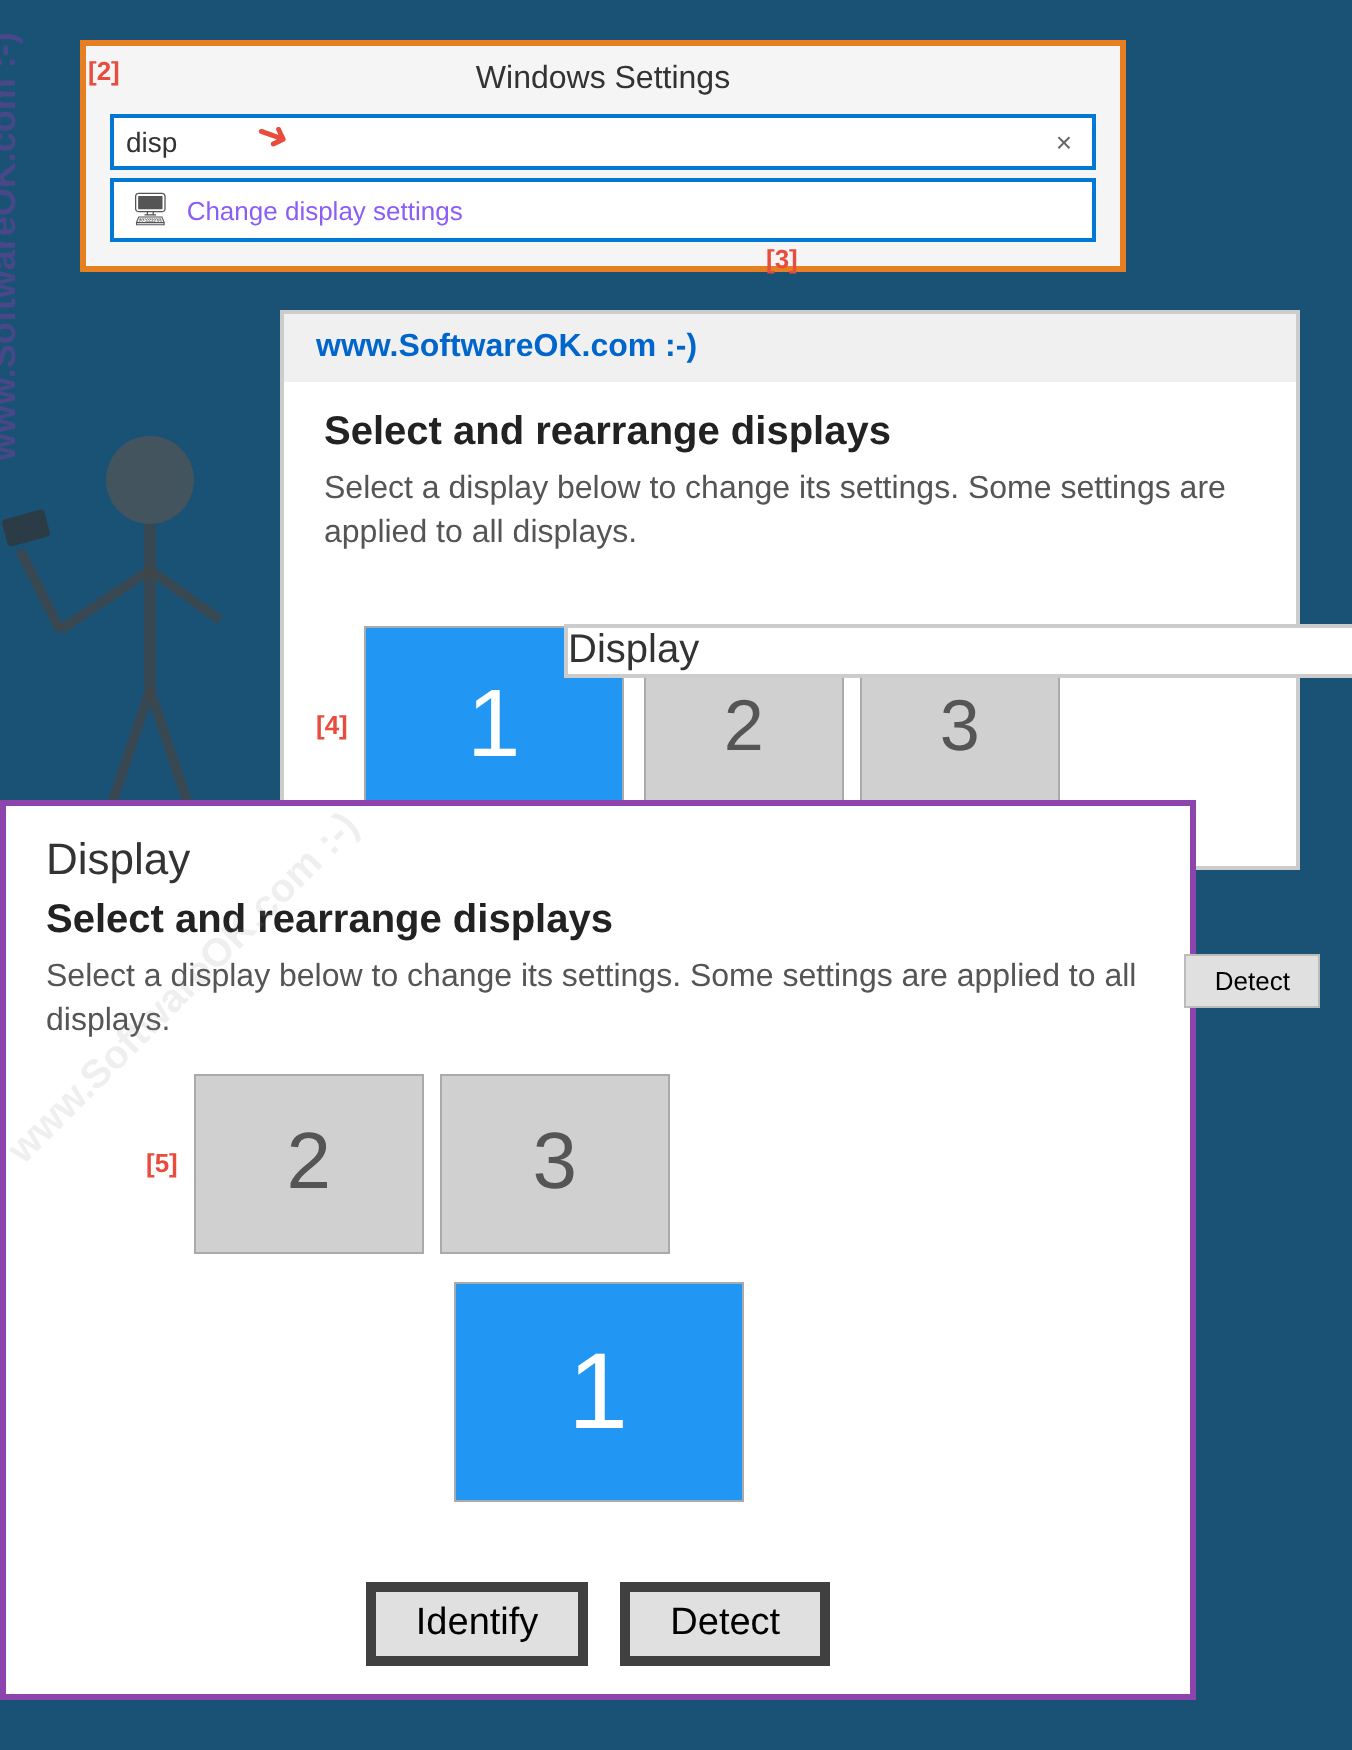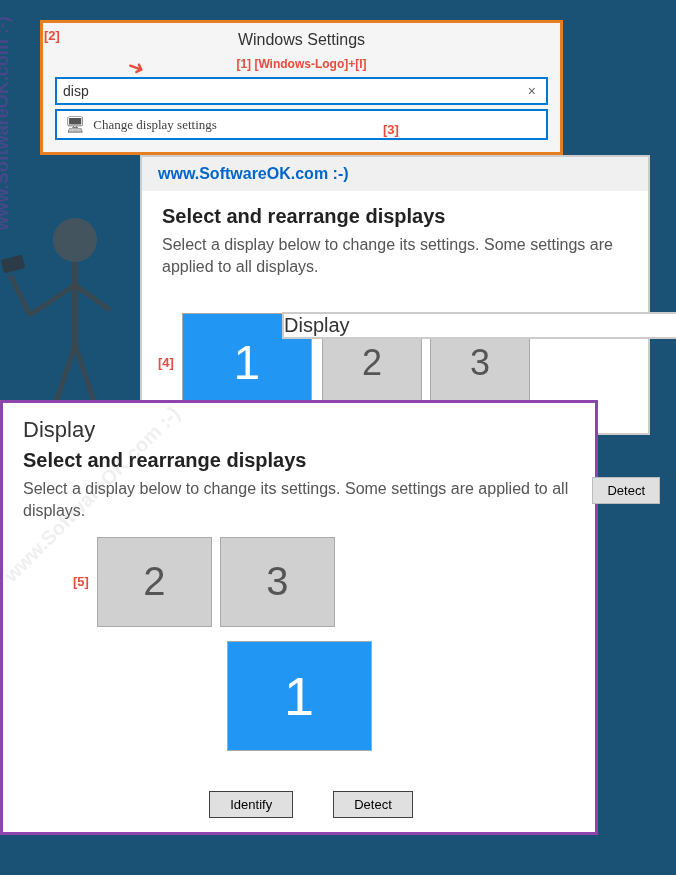--- a/index.html
+++ b/index.html
@@ -83,22 +83,21 @@
       gap: 8px;
     }
 
     .display-icon {
       color: #555;
       font-size: 16px;
     }
 
     .search-result-label {
       font-size: 13px;
-      color: #404040;
-      font-family: Liberation Serif, serif;
+      color: #8b5cf6;
     }
 
     
     .label-2 {
       position: absolute;
       top: 28px;
       left: 44px;
       color: #e74c3c;
       font-size: 13px;
       font-weight: bold;
@@ -234,25 +233,24 @@
 
     .bottom-buttons {
       display: flex;
       justify-content: center;
       gap: 16px;
       padding: 10px 0 14px 0;
     }
 
     .action-button {
       background: #e0e0e0;
-      border: 1px solid #404040;
+      border: 5px solid #404040;
       padding: 5px 20px;
-      font-size: 13px;
+      font-size: 19px;
       cursor: pointer;
-      margin-left: 24px;
     }
 
     .watermark-lower {
       position: absolute;
       color: rgba(150,150,150,0.15);
       font-size: 20px;
       font-weight: bold;
       transform: rotate(-45deg);
       white-space: nowrap;
       z-index: 0;
@@ -281,21 +279,20 @@
   </svg>
 </div>
 
 <div class="label-2">[2]</div>
 
 <div class="arrow-1">➜</div>
 
 <div class="windows-settings-box">
   <div class="windows-settings-title">Windows Settings</div>
 
-  <div style="text-align:center; color:#e74c3c; font-size:12px; font-weight:bold; margin-bottom:6px;">[1] [Windows-Logo]+[I]</div>
 
   <div class="search-row">
     <div class="search-input-wrapper">
       <input class="search-input" type="text" value="disp" readonly="" style="">
       <span class="search-clear">×</span>
     </div>
   </div>
 
   <div class="search-result-row">
     <span class="display-icon">🖥</span>

